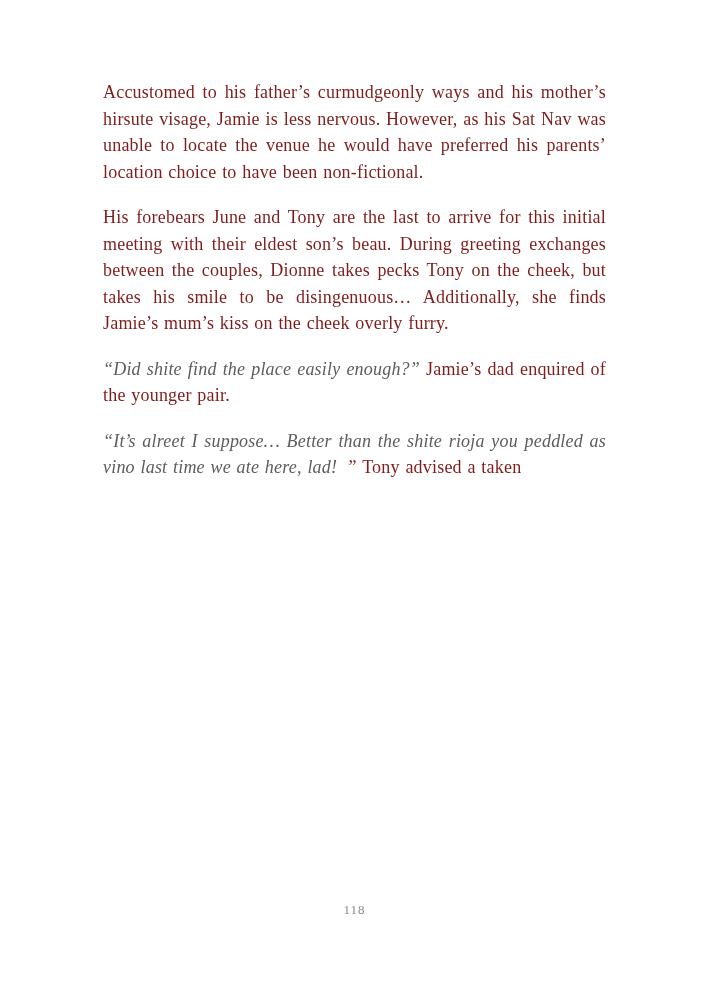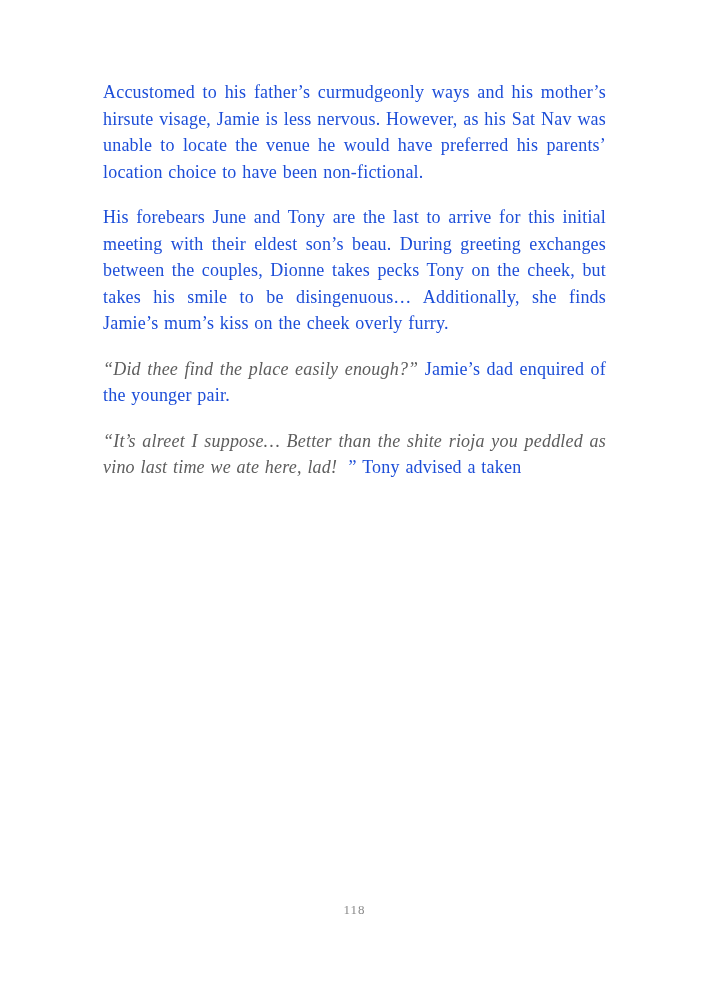--- a/index.html
+++ b/index.html
@@ -28,21 +28,21 @@
     line-height: 26.5px;
     color: #3a3a3a;
     letter-spacing: 0.2px;
     word-spacing: 1px;
   }
   .para:last-child {
     margin-bottom: 0;
   }
   .narration {
     font-style: normal;
-    color: #1d4ed8;
+    color: #7f1d1d;
   }
   .dialogue {
     font-style: italic;
     color: #5d5d5d;
   }
   .page-number {
     position: absolute;
     left: 0;
     right: 0;
     top: 902px;
@@ -53,17 +53,17 @@
     font-family: "Liberation Serif", "DejaVu Serif", serif;
   }
 </style>
 </head>
 <body>
 
 <div class="page">
   <div class="content">
       <p class="para"><span class="narration">Accustomed to his father’s curmudgeonly ways and his mother’s hirsute visage, Jamie is less nervous. However, as his Sat Nav was unable to locate the venue he would have preferred his parents’ location choice to have been non-fictional.</span></p>
       <p class="para"><span class="narration">His forebears June and Tony are the last to arrive for this initial meeting with their eldest son’s beau. During greeting exchanges between the couples, Dionne takes pecks Tony on the cheek, but takes his smile to be disingenuous… Additionally, she finds Jamie’s mum’s kiss on the cheek overly furry.</span></p>
-      <p class="para"><span class="dialogue">“Did thee find the place easily enough?” </span><span class="narration">Jamie’s dad enquired of the younger pair.</span></p>
+      <p class="para"><span class="dialogue">“Did shite find the place easily enough?” </span><span class="narration">Jamie’s dad enquired of the younger pair.</span></p>
       <p class="para"><span class="dialogue">“It’s alreet I suppose… Better than the shite rioja you peddled as vino last time we ate here, lad! </span><span class="narration">&nbsp;” Tony advised a taken</span></p>
     </div>
   <div class="page-number">118</div>
 </div>
 
 </body></html>

